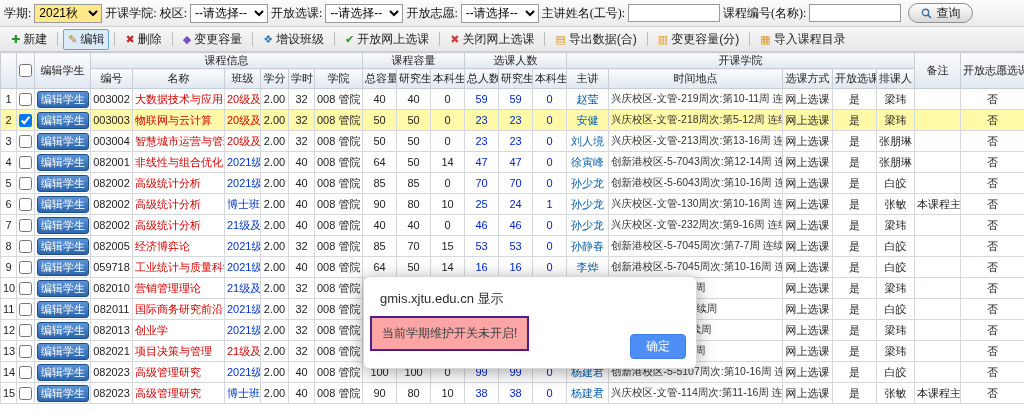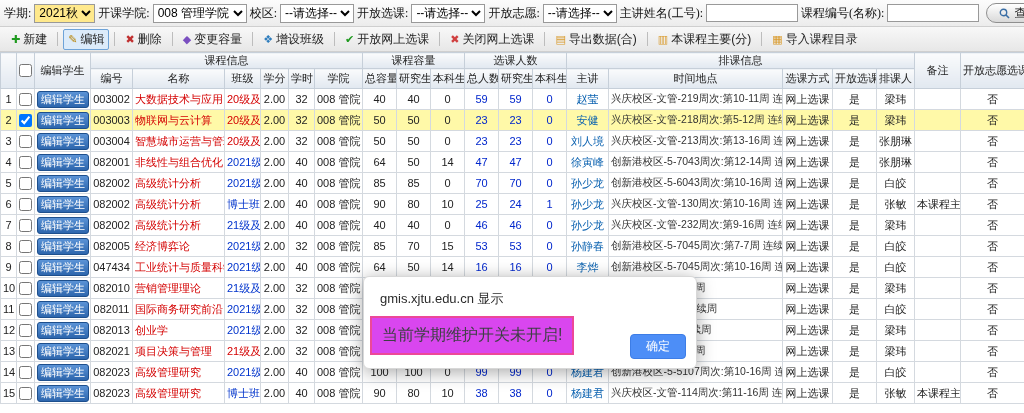--- a/index.html
+++ b/index.html
@@ -63,40 +63,37 @@
   }
   
   .dialog{
     position:absolute;left:363px;top:276px;width:332px;height:91px;z-index:10;
     background:#fff;border:1px solid #d8d8d8;border-radius:6px;
     box-shadow:0 3px 18px rgba(0,0,0,.35);
   }
   .dlg-title{padding:13px 16px 0 16px;font-size:13px;color:#2b2b2b;}
   .dlg-msg{
     display:inline-block;margin:8px 0 0 6px;padding:7px 10px;
-    border:2px solid #ec4899;font-size:16px;color:#3c4043;background:#d946ef;
+    border:2px solid #4c1d95;font-size:12px;color:#3c4043;background:#fca5a5;
   }
   .dlg-ok{
     position:absolute;right:10px;bottom:9px;padding:3px 15px;cursor:pointer;
     background:#4d8ef7;color:#fff;border:1px solid #3d7de6;border-radius:4px;
     font-size:12px;font-family:inherit;
   }
 </style>
 </head>
 <body>
 
 <div class="filter-bar">
   <span class="flabel">学期:</span>
   <select id="semester-select" class="sel-sem">
     <option>2021秋</option>
   </select>
   <span class="flabel">开课学院:</span>
-  <select class="sel-college">
-    <option>008 管理学院</option>
-  </select>
   <span class="flabel">校区:</span>
   <select class="sel-small">
     <option>--请选择--</option>
   </select>
   <span class="flabel">开放选课:</span>
   <select class="sel-small">
     <option>--请选择--</option>
   </select>
   <span class="flabel">开放志愿:</span>
   <select class="sel-small">
@@ -151,21 +148,21 @@
       <span>关闭网上选课</span>
     </span>
     <span class="tb-sep"></span>
     <span class="tb-item">
       <span class="tb-ico" style="color: rgb(217, 154, 43);">▤</span>
       <span>导出数据(合)</span>
     </span>
     <span class="tb-sep"></span>
     <span class="tb-item">
       <span class="tb-ico" style="color: rgb(217, 154, 43);">▥</span>
-      <span>本课程主要(分)</span>
+      <span>变更容量(分)</span>
     </span>
     <span class="tb-sep"></span>
     <span class="tb-item">
       <span class="tb-ico" style="color: rgb(217, 154, 43);">▦</span>
       <span>导入课程目录</span>
     </span>
   </div>
 
 <table>
   <colgroup>
@@ -195,21 +192,21 @@
   <thead>
     <tr class="h1">
       <th rowspan="2"></th>
       <th rowspan="2">
         <input type="checkbox" style="">
       </th>
       <th rowspan="2">编辑学生</th>
       <th colspan="6">课程信息</th>
       <th colspan="3">课程容量</th>
       <th colspan="3">选课人数</th>
-      <th colspan="5">排课信息</th>
+      <th colspan="5">开课学院</th>
       <th rowspan="2">备注</th>
       <th rowspan="2" class="small">开放志愿选课</th>
     </tr>
     <tr class="h2">
       <th>编号</th>
       <th>名称</th>
       <th>班级</th>
       <th>学分</th>
       <th>学时</th>
       <th>学院</th>
@@ -416,21 +413,21 @@
     <td>网上选课</td>
     <td>是</td>
     <td>白皎</td>
     <td></td>
     <td>否</td>
   </tr>
       <tr>
     <td>9</td>
     <td><input type="checkbox" style=""></td>
     <td><button class="edit-btn">编辑学生</button></td>
-    <td>047434</td>
+    <td>059718</td>
     <td class="t-name">工业统计与质量科学</td>
     <td class="blue">2021级</td>
     <td>2.00</td>
     <td>40</td>
     <td>008 管院</td>
     <td>64</td>
     <td>50</td>
     <td>14</td>
     <td class="sel-num">16</td>
     <td class="sel-num">16</td>

